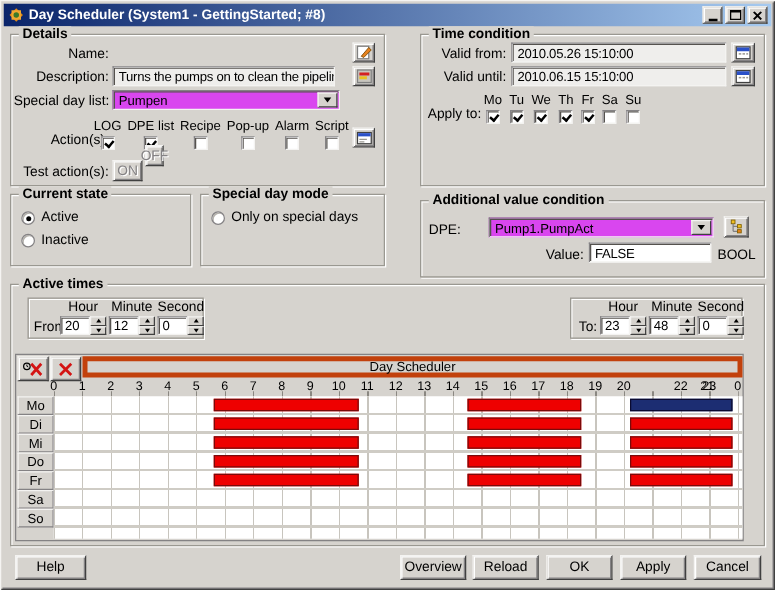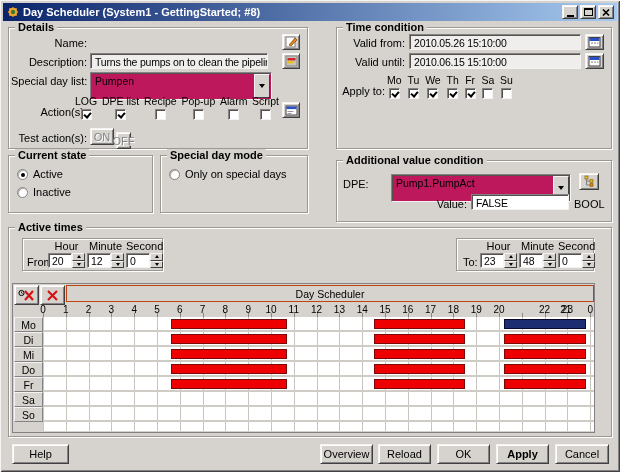--- a/index.html
+++ b/index.html
@@ -46,21 +46,21 @@
   }
   .field.ro{background:#efeeec;}
   .rbtn{
     position:absolute;background:#d6d3ce;
     border:1px solid;border-color:#f4f3f1 #404040 #404040 #f4f3f1;
     box-shadow:inset 1px 1px 0 #fff, inset -1px -1px 0 #848284;
     display:flex;align-items:center;justify-content:center;font-size:11px;
   }
   .disabled{color:#848284;text-shadow:1px 1px 0 #fff;}
   .combo{
-    position:absolute;display:flex;height:28px;background:#be185d;
+    position:absolute;display:flex;height:16px;background:#d946ef;
     border:1px solid #848284;border-bottom-color:#f4f3f1;border-right-color:#f4f3f1;
     box-shadow:inset 1px 1px 0 #55524e;
   }
   .combo-text{flex:1;font-size:10.5px;padding:2px 2px 0 4px;white-space:nowrap;overflow:hidden;}
   .combo-btn{
     width:16px;background:#d6d3ce;margin:1px;
     border:1px solid;border-color:#f4f3f1 #404040 #404040 #f4f3f1;
     display:flex;align-items:center;justify-content:center;
   }
   .tri-down{width:0;height:0;border-left:3px solid transparent;border-right:3px solid transparent;border-top:4px solid #000;}
@@ -96,21 +96,21 @@
     display:flex;align-items:center;justify-content:center;
   }
   .spin-b .tri-up{border-left-width:2.5px;border-right-width:2.5px;border-bottom-width:3px;}
   .spin-b .tri-down{border-left-width:2.5px;border-right-width:2.5px;border-top-width:3px;}
   .grid{
     position:absolute;left:3px;top:55px;width:583px;height:150px;
     background:#d6d3ce;border:1px solid #848284;
   }
   .grid-title{
     position:absolute;left:53px;top:1px;width:528px;height:17px;
-    background:#d6d3ce;border:1px solid #c2410c;
+    background:#d6d3ce;border:4px solid #c2410c;
     display:flex;align-items:center;justify-content:center;font-size:10.5px;
   }
   .hour-label{position:absolute;top:20px;transform:translateX(-50%);font-size:10px;}
   .ticks{position:absolute;left:30px;top:29px;width:548px;height:4px;
     background:repeating-linear-gradient(to right,#8a8781 0 1px,transparent 1px 22.8px);}
   .row-label{
     position:absolute;left:1px;width:29px;height:15px;background:#d6d3ce;
     border:1px solid;border-color:#f4f3f1 #848284 #848284 #f4f3f1;
     font-size:10.5px;display:flex;align-items:center;justify-content:center;
   }
@@ -209,21 +209,21 @@
     <div class="rbtn icon-btn" style="left:273px;top:74px;width:18px;height:16px">
       <svg width="13" height="11" viewBox="0 0 13 11">
         <rect x="1" y="1" width="11" height="9" fill="#fff" stroke="#404040" stroke-width="1"></rect>
         <rect x="1.5" y="1.5" width="10" height="2.6" fill="#2a50c8"></rect>
         <rect x="2.5" y="6" width="6" height="1" fill="#9a9891"></rect>
         <rect x="2.5" y="8" width="4" height="1" fill="#9a9891"></rect>
       </svg>
     </div>
     <span class="lbl r" style="left:2px;top:104px;width:76px">Test action(s):</span>
     <div class="rbtn disabled" style="left:81px;top:100px;width:24px;height:17px">ON</div>
-    <div class="rbtn disabled" style="left:107px;top:104px;width:15px;height:17px">OFF</div>
+    <div class="rbtn disabled" style="left:107px;top:88px;width:15px;height:17px">OFF</div>
   </div>
 
   <div class="gb" style="left:336px;top:27px;width:276px;height:122px">
     <span class="gb-legend">Time condition</span>
     <span class="lbl r" style="left:2px;top:9px;width:66px">Valid from:</span>
     <div class="field ro" style="left:72px;top:6px;width:172px;height:16px">2010.05.26 15:10:00</div>
     <div class="rbtn icon-btn" style="left:248px;top:6px;width:19px;height:16px">
       <svg width="13" height="12" viewBox="0 0 13 12">
         <rect x="1" y="1.5" width="11" height="9.5" fill="#fff" stroke="#404040" stroke-width="1"></rect>
         <rect x="1.5" y="2" width="10" height="3" fill="#2a50c8"></rect>
@@ -475,15 +475,15 @@
         </div>
     </div>
   </div>
 
   <div class="rbtn" style="left:12px;top:444px;width:57px;height:20px">Help</div>
   <div id="footer-right"></div>
 
 <div class="rbtn" style="left: 320px; top: 444px; width: 53px; height: 20px;">Overview</div>
     <div class="rbtn" style="left: 378px; top: 444px; width: 53px; height: 20px;">Reload</div>
     <div class="rbtn" style="left: 437px; top: 444px; width: 53px; height: 20px;">OK</div>
-    <div class="rbtn" style="left: 496px; top: 444px; width: 53px; height: 20px; font-weight: bold;">Apply</div>
+    <div class="rbtn" style="left: 496px; top: 444px; width: 53px; height: 20px;">Apply</div>
     <div class="rbtn" style="left: 555px; top: 444px; width: 54px; height: 20px;">Cancel</div>
   </div>
 
 </body></html>

